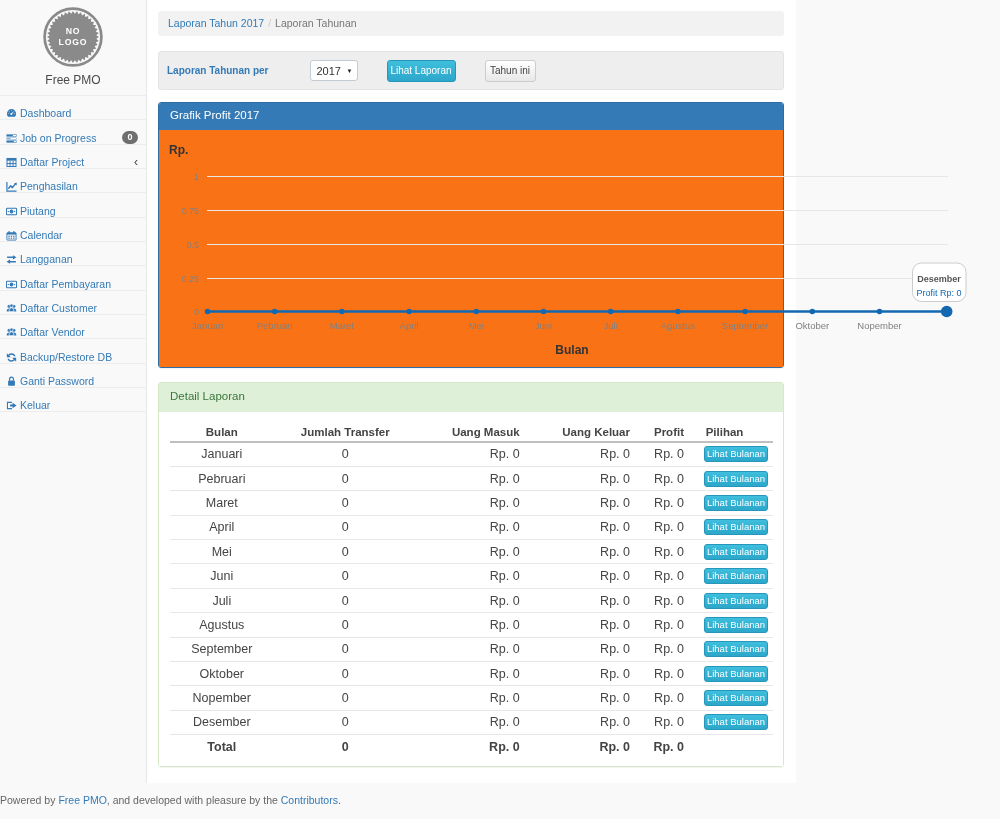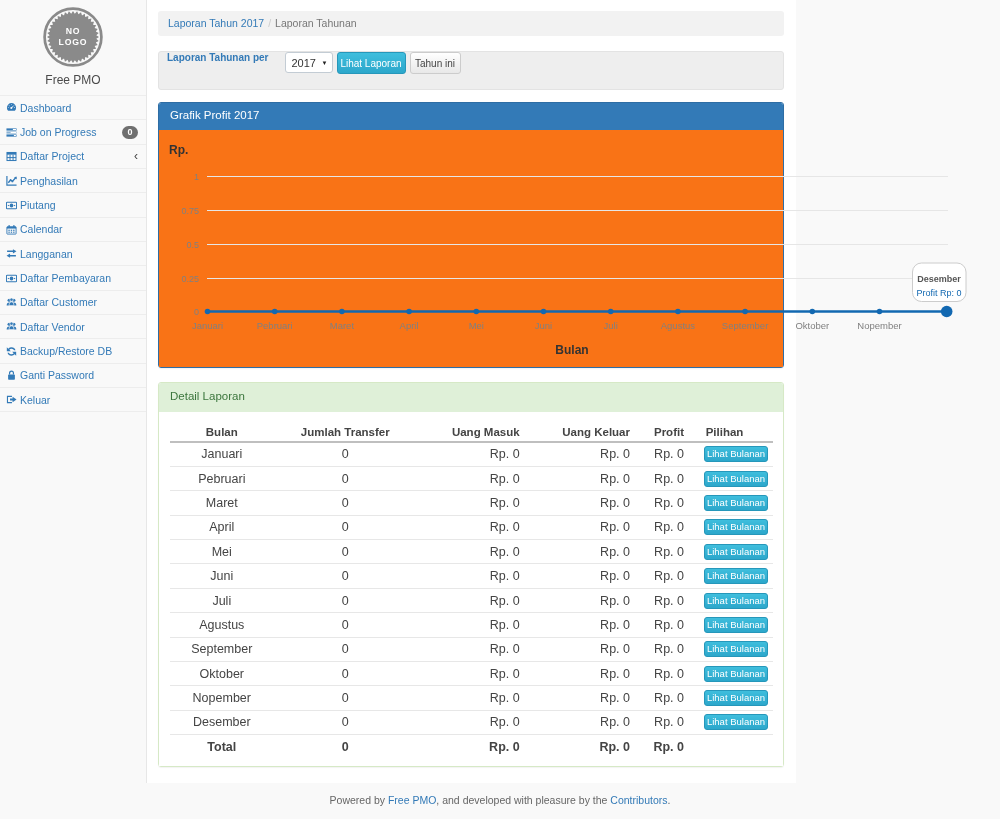--- a/index.html
+++ b/index.html
@@ -8,33 +8,33 @@
 a { text-decoration:none; }
 .wrap { display:flex; width:796px; height:783px; }
 .sidebar { width:147px; background:#f9f9f9; border-right:1px solid #e7e7e7; flex:none; }
 .main { flex:1; background:#fff; padding:11px 12px 0 11px; }
 
 
 .logobox { text-align:center; padding-top:6px; }
 .logobox svg { display:block; margin:0 auto; }
 .brand { text-align:center; font-size:12px; color:#4a4a4a; margin-top:5px; margin-bottom:8px; line-height:14px; }
 ul.menu { list-style:none; margin:0; padding:0; border-top:1px solid #ededed; }
-ul.menu li { height:24.35px; border-bottom:1px solid #ededed; display:flex; align-items:center; padding:0 8px 0 6px; }
+ul.menu li { height:24.35px; border-bottom:1px solid #ededed; display:flex; align-items:flex-end; padding:0 8px 0 6px; }
 ul.menu li .mi { width:11px; height:11px; flex:none; margin-right:3px; display:flex; align-items:center; }
 ul.menu li a { color:#337ab7; font-size:10.5px; white-space:nowrap; }
 .badge0 { margin-left:auto; background:#6f6f6f; color:#fff; font-size:9px; font-weight:bold; border-radius:8px; padding:2px 5.5px; line-height:1; }
 .chev { margin-left:auto; color:#444; font-size:12px; line-height:1; }
 
 
 .breadcrumb { background:#f2f2f2; border-radius:3px; height:25px; padding:5.5px 10px; font-size:10.5px; color:#777; margin:0 0 15px 0; }
 .breadcrumb a { color:#337ab7; }
 .breadcrumb .sep { color:#ccc; margin:0 4px; }
 
 
-.filterbar { background:#eeeeee; border:1px solid #e3e3e3; border-radius:3px; height:39px; margin-bottom:12px; display:flex; align-items:flex-start; padding:0 8px; }
+.filterbar { background:#eeeeee; border:1px solid #e3e3e3; border-radius:3px; height:39px; margin-bottom:12px; display:flex; align-items:center; padding:0 8px;gap:25px; }
 .filterbar label { color:#337ab7; font-weight:bold; font-size:10px; }
 .selbox { width:48px; height:21px; background:#fff; border:1px solid #c3ccd4; border-radius:3px; margin-left:16px; display:flex; align-items:center; padding:0 4px 0 6px; font-size:11px; color:#333; }
 .selbox .car { margin-left:auto; font-size:6px; color:#222; }
 .btn { display:inline-flex; align-items:center; justify-content:center; border-radius:3px; font-size:10px; height:22px; white-space:nowrap; }
 .btn-info { background:linear-gradient(#3fbedd,#2ca7cb); border:1px solid #2697ba; color:#fff; width:69px; margin-left:4px; }
 .btn-default { background:linear-gradient(#fff,#e8e8e8); border:1px solid #ccc; color:#444; width:51px; margin-left:4px; }
 
 
 .panel { border-radius:3px; margin-bottom:12px; box-shadow:0 1px 1px rgba(0,0,0,0.05); }
 .panel-primary { border:1px solid #2e6da4; }
@@ -49,21 +49,21 @@
 table.rpt th { font-weight:bold; font-size:11.5px; border-bottom:2px solid #bfbfbf; padding:5px 5px 3px; }
 table.rpt td { border-bottom:1px solid #e7e7e7; padding:0 5px; height:24.4px; }
 table.rpt .c { text-align:center; }
 table.rpt .r { text-align:right; }
 table.rpt tr.total td { font-weight:bold; border-bottom:none; }
 table.rpt th.pil { padding-right:18px; }
 table.rpt td.pil { padding-left:15px; }
 .btn-sm { display:inline-block; background:linear-gradient(#3fbedd,#2ca7cb); border:1px solid #2697ba; color:#fff; font-size:9.5px; border-radius:3px; width:64px; height:16px; line-height:14px; text-align:center; position:relative; top:0; }
 
 
-.footer { height:36px; background:#f9f9f9; text-align:center; padding-top:11px; font-size:10.5px; color:#666; }
+.footer { height:36px; background:#f9f9f9; padding-top:11px; font-size:10.5px; color:#666; }
 .footer a { color:#337ab7; }
 </style>
 </head>
 <body>
 <div class="wrap">
   <aside class="sidebar">
     <div class="logobox">
       <svg width="62" height="62" viewBox="0 0 62 62">
         <circle cx="31" cy="31" r="28.4" fill="none" stroke="#8a8a8a" stroke-width="2.7"></circle>
         <path fill="#8a8a8a" d="M31.0,5.0 L32.8,7.7 L35.1,5.3 L36.5,8.2 L39.0,6.3 L40.0,9.4 L42.8,7.8 L43.2,11.0 L46.3,10.0 L46.2,13.2 L49.4,12.6 L48.8,15.8 L52.0,15.7 L51.0,18.8 L54.2,19.2 L52.6,22.0 L55.7,23.0 L53.8,25.5 L56.7,26.9 L54.3,29.2 L57.0,31.0 L54.3,32.8 L56.7,35.1 L53.8,36.5 L55.7,39.0 L52.6,40.0 L54.2,42.8 L51.0,43.2 L52.0,46.3 L48.8,46.2 L49.4,49.4 L46.2,48.8 L46.3,52.0 L43.2,51.0 L42.8,54.2 L40.0,52.6 L39.0,55.7 L36.5,53.8 L35.1,56.7 L32.8,54.3 L31.0,57.0 L29.2,54.3 L26.9,56.7 L25.5,53.8 L23.0,55.7 L22.0,52.6 L19.2,54.2 L18.8,51.0 L15.7,52.0 L15.8,48.8 L12.6,49.4 L13.2,46.2 L10.0,46.3 L11.0,43.2 L7.8,42.8 L9.4,40.0 L6.3,39.0 L8.2,36.5 L5.3,35.1 L7.7,32.8 L5.0,31.0 L7.7,29.2 L5.3,26.9 L8.2,25.5 L6.3,23.0 L9.4,22.0 L7.8,19.2 L11.0,18.8 L10.0,15.7 L13.2,15.8 L12.6,12.6 L15.8,13.2 L15.7,10.0 L18.8,11.0 L19.2,7.8 L22.0,9.4 L23.0,6.3 L25.5,8.2 L26.9,5.3 L29.2,7.7 Z"></path>

